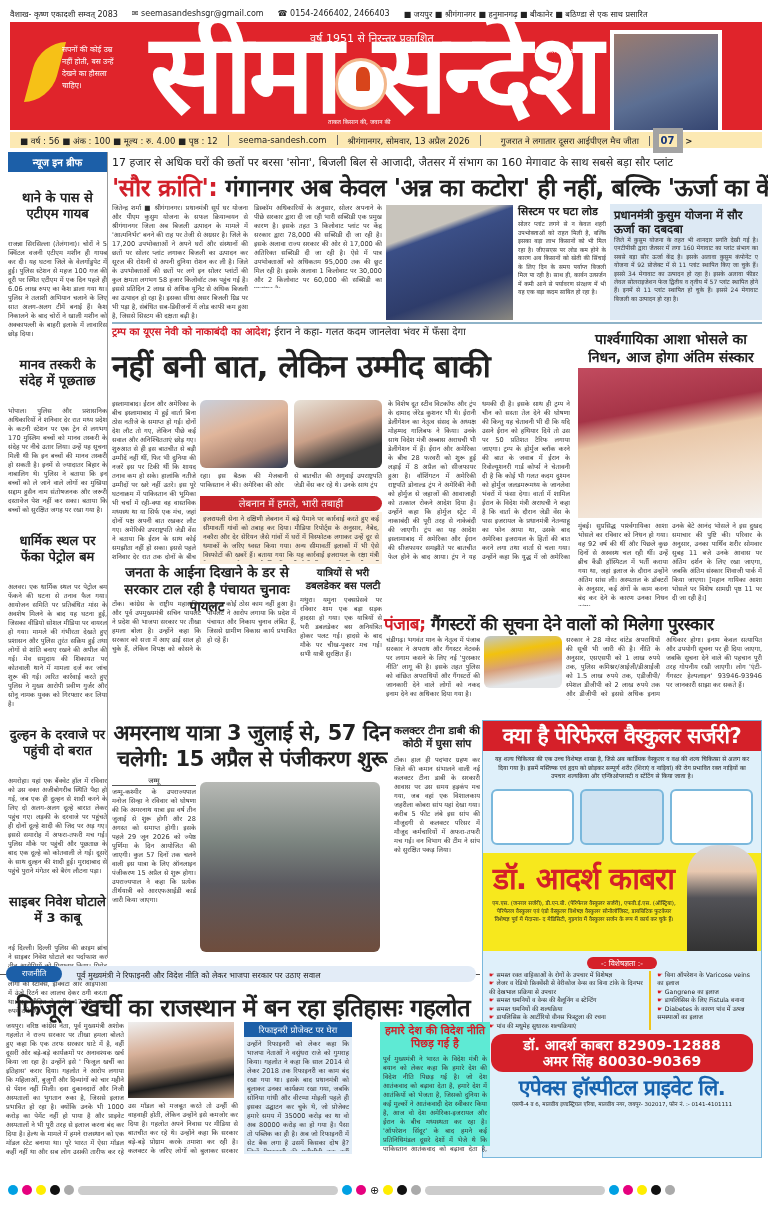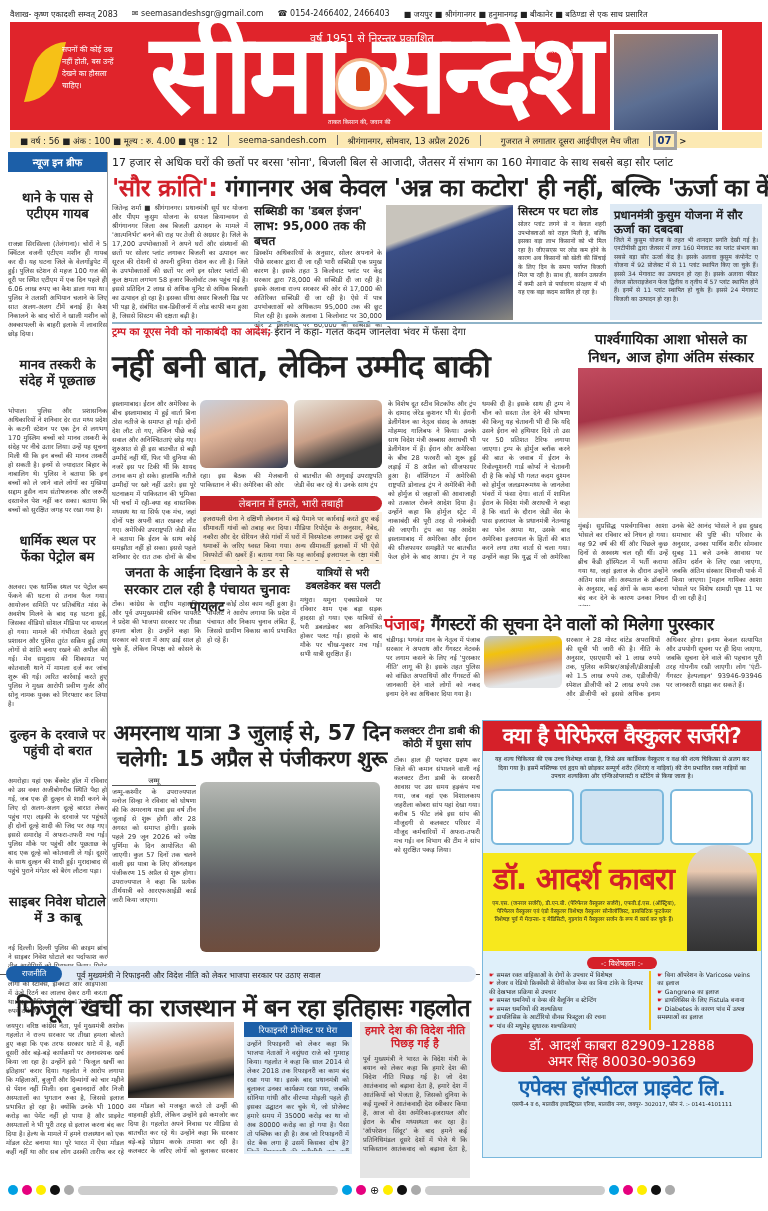--- a/index.html
+++ b/index.html
@@ -12,21 +12,21 @@
 .title-big{top:-8px;left:140px;color:#fff;font-size:110px;font-weight:bold;letter-spacing:-4px;line-height:120px;font-family:"DejaVu Sans",sans-serif}
 .est{top:8px;left:300px;color:#fff;font-size:11px}
 .founder{top:24px;left:490px;color:#fff;font-size:6.5px}
 .tagline{top:96px;left:318px;color:#fff;font-size:6px}
 .emblem{top:36px;left:325px;width:52px;height:52px;border-radius:50%;background:#fff;border:3px solid #f3b78b}
 .emblem::after{content:"";position:absolute;left:18px;top:6px;width:14px;height:24px;background:#d8451b;border-radius:40% 40% 10% 10%}
 .photo-cricket{top:8px;left:600px;width:112px;height:112px;border:4px solid #fff;background:linear-gradient(160deg,#9a7b70,#5c6f93 55%,#2f3f6c);}
 .infobar{top:132px;left:10px;width:752px;height:16px;background:#fce9b3;font-size:8.5px;display:flex;align-items:center;white-space:nowrap}
 .infobar span{padding:0 10px;border-right:1px solid #666}
 .infobar span:last-child{border:none}
-.page-no{border:3px solid #a3a3a3;padding:1px 2px;font-weight:bold;font-size:10px;color:#17367a}
+.page-no{border:6px solid #a3a3a3;padding:1px 2px;font-weight:bold;font-size:10px;color:#17367a}
 .leftcol{top:152px;left:8px;width:100px;height:806px;border-right:1px solid #999}
 .nib{background:#1c5fa8;color:#fff;font-size:10px;font-weight:bold;text-align:center;padding:3px 0;margin-bottom:4px}
 .lh{font-size:13px;font-weight:bold;text-align:center;line-height:16px;margin:18px 0}
 .lp{font-size:6.6px;line-height:9px;text-align:justify;color:#333}
 .kicker{top:154px;left:112px;width:650px;font-size:11px;white-space:nowrap}
 .headline1{top:170px;left:112px;width:650px;font-size:24px;font-weight:bold;white-space:nowrap;letter-spacing:-0.5px}
 .red{color:#d2202a}
 .p{font-size:6.6px;line-height:9px;text-align:justify;color:#333}
 .col{position:absolute}
 .hsub{font-size:13px;font-weight:bold;line-height:16px}
@@ -55,30 +55,30 @@
 .ad-imgs{display:flex;gap:6px;margin:4px 8px 0}
 .ad-imgs div{flex:1;height:56px;border:2px solid #7ab8dc;border-radius:6px;background:#fff}
 .ad-doc{margin-top:8px;background:#f7e81d;height:98px;position:relative}
 .ad-docname{position:absolute;left:10px;top:4px;color:#d52029;font-size:30px;font-weight:bold;letter-spacing:-1px}
 .ad-doc-quals{position:absolute;left:6px;top:46px;width:190px;font-size:5.6px;text-align:center;line-height:8px}
 .ad-docphoto{position:absolute;right:4px;top:-8px;width:70px;height:106px;background:linear-gradient(180deg,#d7d7d9 0%,#e8c8b0 25%,#525257 50%,#333 100%);border-radius:30px 30px 0 0}
 .ad-vish{margin:6px auto 2px;width:70px;background:#d52029;color:#fff;font-size:7.5px;text-align:center;border-radius:8px;padding:1px}
 .ad-lists{display:flex;padding:0 6px}
 .ad-lists ul{list-style:none;font-size:6.2px;line-height:8.5px}
 .ad-lists li::before{content:"☛ ";color:#d52029}
-.ad-phone{margin:4px 8px;background:#d52029;color:#fff;font-size:14px;font-weight:normal;text-align:center;border-radius:12px;line-height:16px;padding:3px}
+.ad-phone{margin:4px 8px;background:#d52029;color:#fff;font-size:14px;font-weight:bold;text-align:center;border-radius:12px;line-height:16px;padding:3px}
 .ad-hosp{color:#1763ae;font-size:21px;font-weight:bold;text-align:center;line-height:24px;letter-spacing:-0.5px}
 .ad-addr{font-size:5.5px;text-align:center}
 .rajniti{top:966px;left:6px;width:470px;height:16px;background:#e3ecf7;border-radius:8px;font-size:8px;display:flex;align-items:center}
 .rajniti-tag{background:#1c5fa8;color:#fff;border-radius:8px;padding:0 16px;height:16px;line-height:16px;margin-right:14px}
 .gehlot-h{top:990px;left:6px;width:474px;font-size:24px;font-weight:bold;text-align:center;letter-spacing:-0.6px;white-space:nowrap}
 .photo-gehlot{top:1022px;left:128px;width:106px;height:76px;background:linear-gradient(170deg,#efefef,#d8b19a 35%,#a8876f 55%,#1e1e1e 75%,#c4a185 100%)}
 .refinery-box{top:1022px;left:244px;width:108px;height:132px;background:#e1edf8}
 .refinery-h{background:#1c5fa8;color:#fff;font-size:8.5px;text-align:center;padding:2px 0}
-.videsh-box{top:1022px;left:360px;width:110px;height:156px;background:#e5e5e5}
+.videsh-box{top:1022px;left:380px;width:110px;height:124px;background:#5eead4}
 .videsh-h{color:#d2202a;font-size:11px;font-weight:bold;text-align:center;line-height:13px;padding:2px 0}
 .regmarks{top:1180px;left:0;width:768px;height:20px;display:flex;align-items:center;gap:4px;padding-left:8px}
 .dot{width:10px;height:10px;border-radius:50%}
 .bar{height:9px;background:#ccc;border-radius:5px}
 </style>
 </head>
 <body>
 
 <div class="abs topline">
   <span>वैशाख- कृष्ण एकादशी सम्वत् 2083</span>
@@ -126,21 +126,20 @@
   <div>
     <div class="lh">साइबर निवेश घोटाले में 3 काबू</div>
     <div class="lp">नई दिल्ली। दिल्ली पुलिस की क्राइम ब्रांच ने साइबर निवेश घोटाले का पर्दाफाश कर तीन आरोपियों को गिरफ्तार किया। गिरोह फर्जी ऑनलाइन निवेश प्लेटफॉर्म बनाकर लोगों को स्टॉक्स, इक्विटी और आईपीओ में ऊंचे रिटर्न का लालच देकर ठगी करता था। एक पीड़ित से करीब 47.20 लाख रुपये ठगे गए।</div>
   </div>
 </div>
 
 <div class="abs kicker">17 हजार से अधिक घरों की छतों पर बरसा 'सोना', बिजली बिल से आजादी, जैतसर में संभाग का 160 मेगावाट के साथ सबसे बड़ा सौर प्लांट</div>
 <div class="abs headline1"><span class="red">'सौर क्रांति':</span><span> गंगानगर अब केवल 'अन्न का कटोरा' ही नहीं, बल्कि 'ऊर्जा का केंद्र' भी</span></div>
 <div class="col p" style="top:204px;left:112px;width:136px;height:116px;overflow:hidden">जितेन्द्र शर्मा ■ श्रीगंगानगर। प्रधानमंत्री सूर्य घर योजना और पीएम कुसुम योजना के सफल क्रियान्वयन से श्रीगंगानगर जिला अब बिजली उत्पादन के मामले में 'आत्मनिर्भर' बनने की राह पर तेजी से अग्रसर है। जिले के 17,200 उपभोक्ताओं ने अपने घरों और संस्थानों की छतों पर सोलर प्लांट लगाकर बिजली का उत्पादन कर सूरज की रोशनी से अपनी दुनिया रोशन कर ली है। जिले के उपभोक्ताओं की छतों पर लगे इन सोलर प्लांटों की कुल क्षमता लगभग 58 हजार किलोवॉट तक पहुंच गई है। इससे प्रतिदिन 2 लाख से अधिक यूनिट से अधिक बिजली का उत्पादन हो रहा है। इसका सीधा असर बिजली ग्रिड पर भी पड़ा है, संबंधित सब-डिवीजनों में लोड काफी कम हुआ है, जिससे सिस्टम की दक्षता बढ़ी है।</div>
 <div class="col" style="top:204px;left:254px;width:128px">
-  <div class="hsub" style="font-size:12px;line-height:15px">सब्सिडी का 'डबल इंजन' लाभ: 95,000 तक की बचत</div>
   <div class="p" style="height:84px;overflow:hidden">डिस्कॉम अधिकारियों के अनुसार, सोलर अपनाने के पीछे सरकार द्वारा दी जा रही भारी सब्सिडी एक प्रमुख कारण है। इसके तहत 3 किलोवाट प्लांट पर केंद्र सरकार द्वारा 78,000 की सब्सिडी दी जा रही है। इसके अलावा राज्य सरकार की ओर से 17,000 की अतिरिक्त सब्सिडी दी जा रही है। ऐसे में पात्र उपभोक्ताओं को अधिकतम 95,000 तक की छूट मिल रही है। इसके अलावा 1 किलोवाट पर 30,000 और 2 किलोवाट पर 60,000 की सब्सिडी का प्रावधान है।</div>
 </div>
 <div class="abs solar-img"></div>
 <div class="col" style="top:204px;left:518px;width:88px">
   <div class="hsub" style="font-size:11px">सिस्टम पर घटा लोड</div>
   <div class="p" style="height:98px;overflow:hidden;font-size:6px;line-height:8.5px">सोलर प्लांट लगने से न केवल शहरी उपभोक्ताओं को राहत मिली है, बल्कि इसका बड़ा लाभ किसानों को भी मिल रहा है। जीएसएस पर लोड कम होने के कारण अब किसानों को खेती की सिंचाई के लिए दिन के समय पर्याप्त बिजली मिल पा रही है। साथ ही, कार्बन उत्सर्जन में कमी आने से पर्यावरण संरक्षण में भी यह एक बड़ा कदम साबित हो रहा है।</div>
 </div>
 <div class="abs kusum-box">
   <div class="hsub" style="font-size:11.5px;line-height:14px">प्रधानमंत्री कुसुम योजना में सौर ऊर्जा का दबदबा</div>
   <div class="p" style="font-size:6px;line-height:8.4px;height:78px;overflow:hidden">जिले में कुसुम योजना के तहत भी शानदार प्रगति देखी गई है। एनटीपीसी द्वारा जैतसर में लगा 160 मेगावाट का प्लांट संभाग का सबसे बड़ा सौर ऊर्जा केंद्र है। इसके अलावा कुसुम कंपोनेंट ए योजना में 92 प्रोजेक्ट में से 11 प्लांट स्थापित किए जा चुके हैं। इससे 34 मेगावाट का उत्पादन हो रहा है। इसके अलावा फीडर लेवल सोलराइजेशन फेज द्वितीय व तृतीय में 57 प्लांट स्थापित होने हैं। इनमें से 11 प्लांट स्थापित हो चुके हैं। इससे 24 मेगावाट बिजली का उत्पादन हो रहा है।</div>

